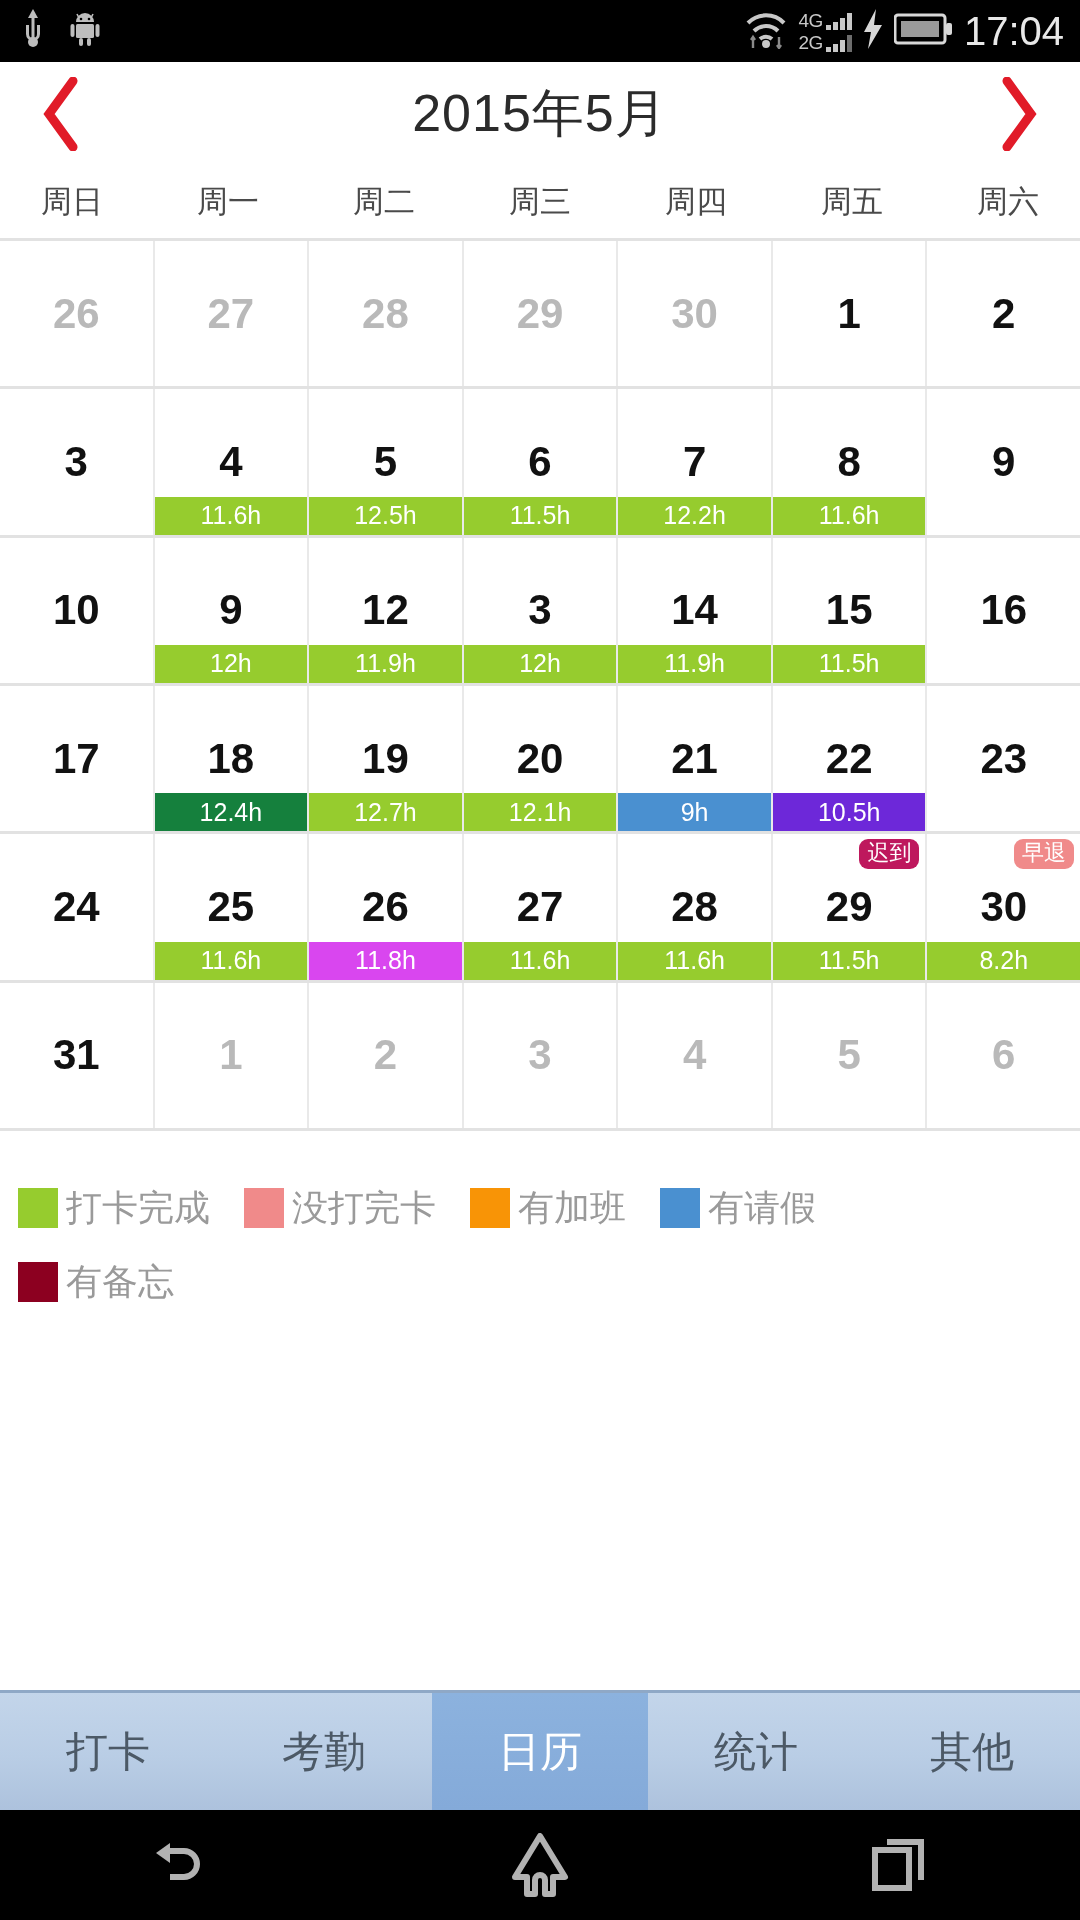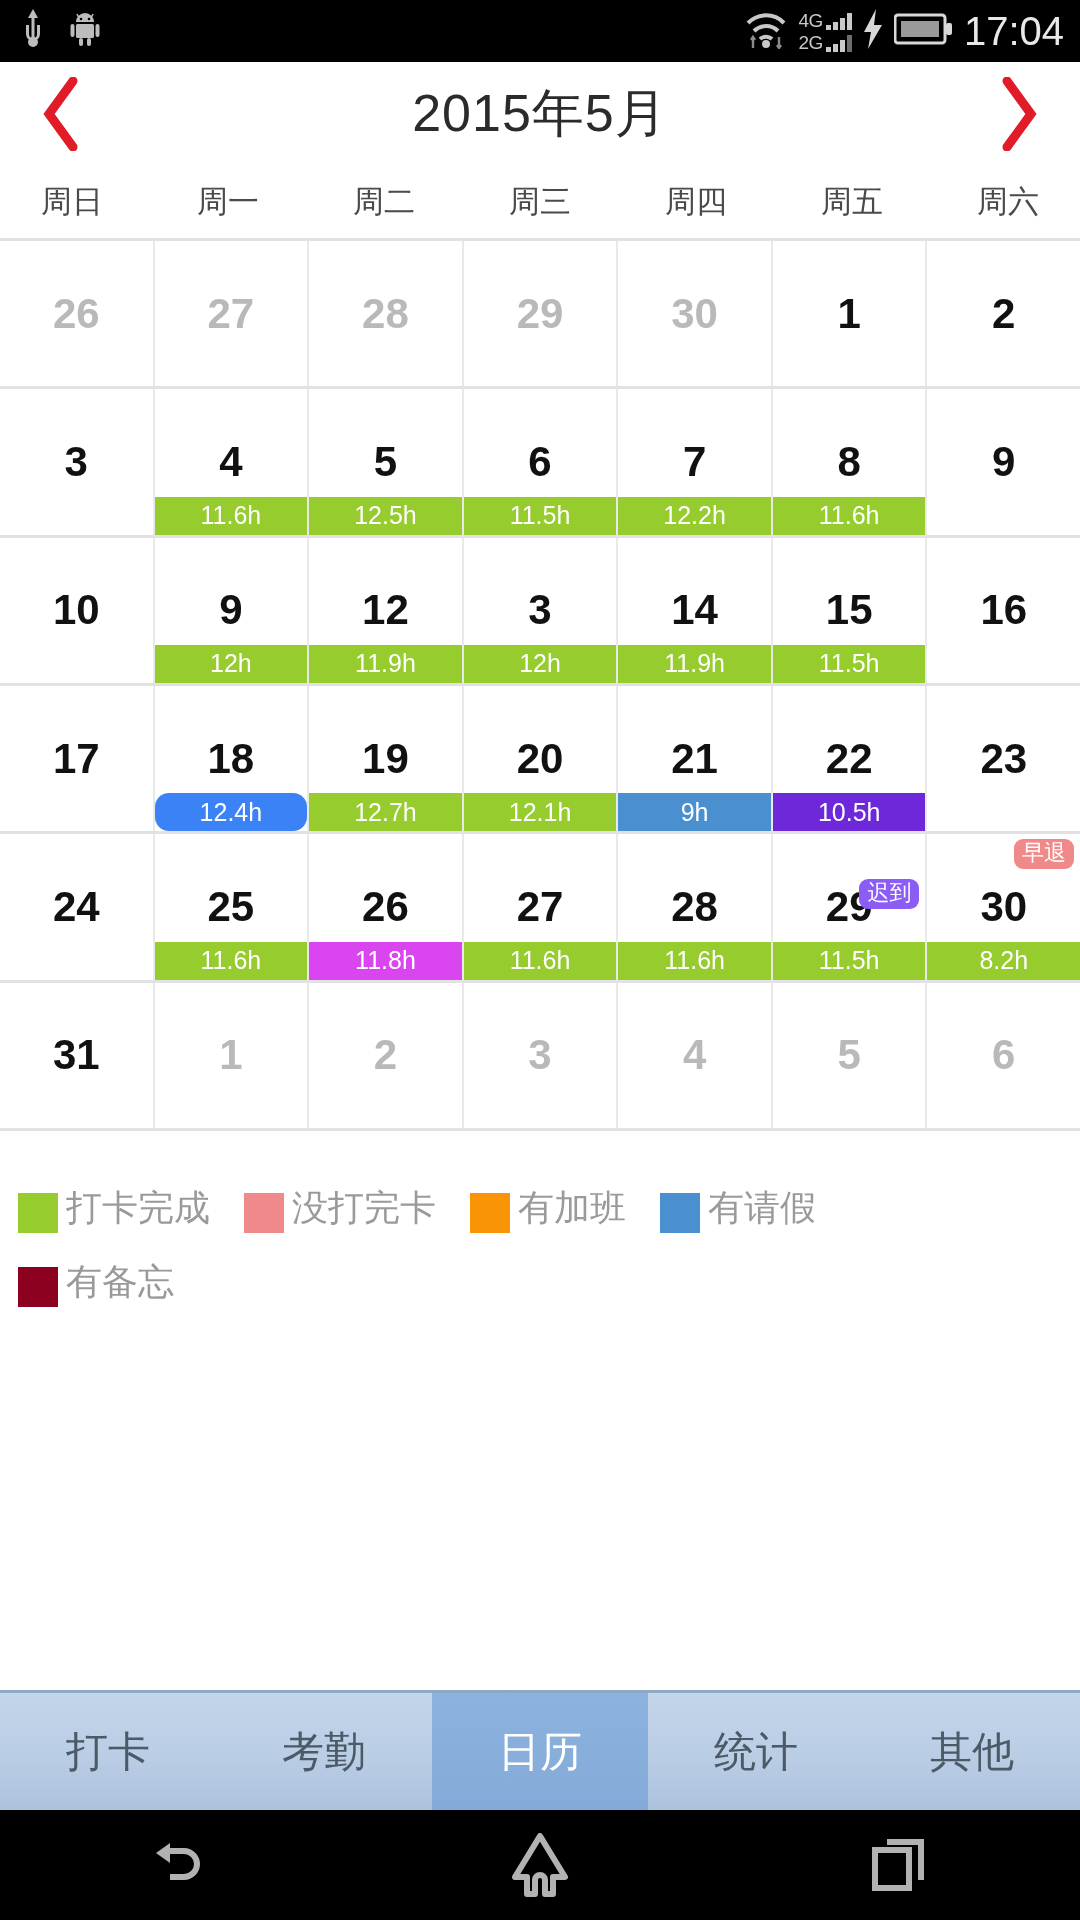--- a/index.html
+++ b/index.html
@@ -80,21 +80,21 @@
     position:absolute; top:5px; right:6px;
     background:#f08a8a; color:#fff; font-size:22px;
     padding:3px 8px 5px; border-radius:9px; line-height:1;
   }
 
   
   .legend{
     flex:0 0 210px; padding:26px 18px 0 18px; background:#fff;
   }
   .legrow{ display:flex; align-items:center; height:74px; }
-  .legitem{ display:flex; align-items:flex-end;margin-top:28px; }
+  .legitem{ display:flex; align-items:center;margin-top:28px; }
   .legitem .sw{ width:40px; height:40px; flex:0 0 40px; }
   .legitem .lb{ font-size:36px; color:#9a9a9a; margin-left:8px; white-space:nowrap; }
   .legrow .legitem + .legitem{ margin-left:34px; }
 
   .gap{ flex:1; background:#fff; }
 
   
   .tabbar{
     flex:0 0 120px; display:flex;
     background:linear-gradient(to bottom,#c3d5ea 0%,#b9cde5 55%,#adc2dd 100%);
@@ -300,21 +300,21 @@
       <div class="cell">
         <span class="daynum">16</span>
       </div>
     </div>
     <div class="week">
       <div class="cell">
         <span class="daynum">17</span>
       </div>
       <div class="cell">
         <span class="daynum">18</span>
-        <div class="hourbar" style="background: #3b82f6; border-radius: 14px;">12.4h</div>
+        <div class="hourbar" style="background: #15803d;">12.4h</div>
       </div>
       <div class="cell">
         <span class="daynum">19</span>
         <div class="hourbar" style="background: rgb(150, 204, 46);">12.7h</div>
       </div>
       <div class="cell">
         <span class="daynum">20</span>
         <div class="hourbar" style="background: rgb(150, 204, 46);">12.1h</div>
       </div>
       <div class="cell">
@@ -345,21 +345,21 @@
         <span class="daynum">27</span>
         <div class="hourbar" style="background: rgb(150, 204, 46);">11.6h</div>
       </div>
       <div class="cell">
         <span class="daynum">28</span>
         <div class="hourbar" style="background: rgb(150, 204, 46);">11.6h</div>
       </div>
       <div class="cell">
         <span class="daynum">29</span>
         <div class="hourbar" style="background: rgb(150, 204, 46);">11.5h</div>
-        <div class="badge" style="background: #8b5cf6; margin-top: 40px;">迟到</div>
+        <div class="badge" style="background: #be185d;">迟到</div>
       </div>
       <div class="cell">
         <span class="daynum">30</span>
         <div class="hourbar" style="background: rgb(150, 204, 46);">8.2h</div>
         <div class="badge" style="background: rgb(240, 138, 138);">早退</div>
       </div>
     </div>
     <div class="week">
       <div class="cell">
         <span class="daynum">31</span>

